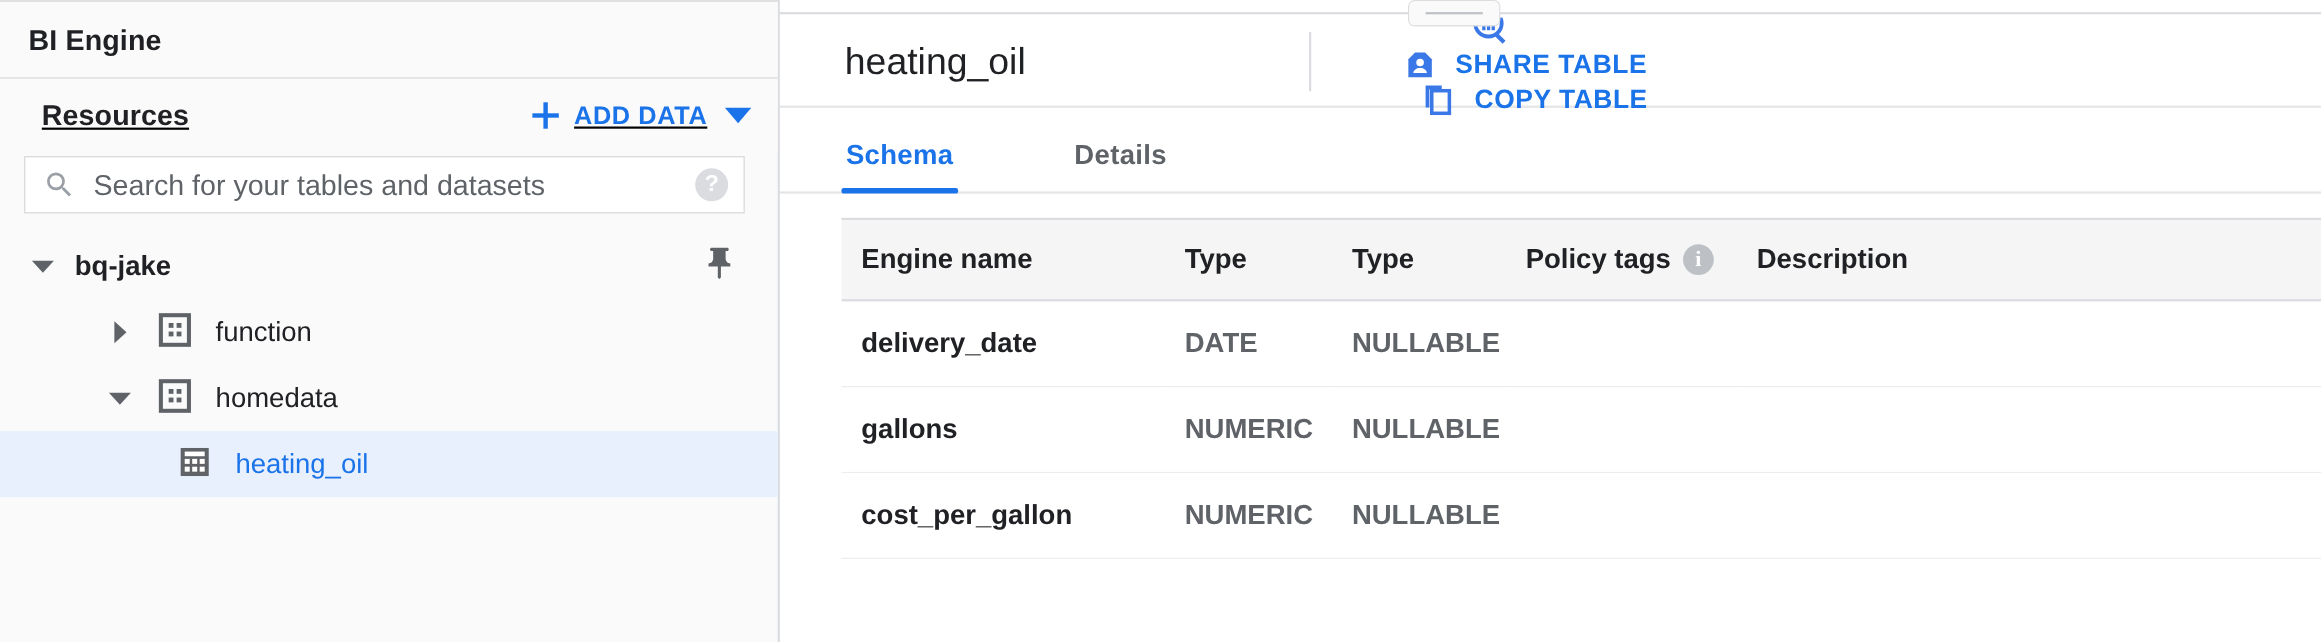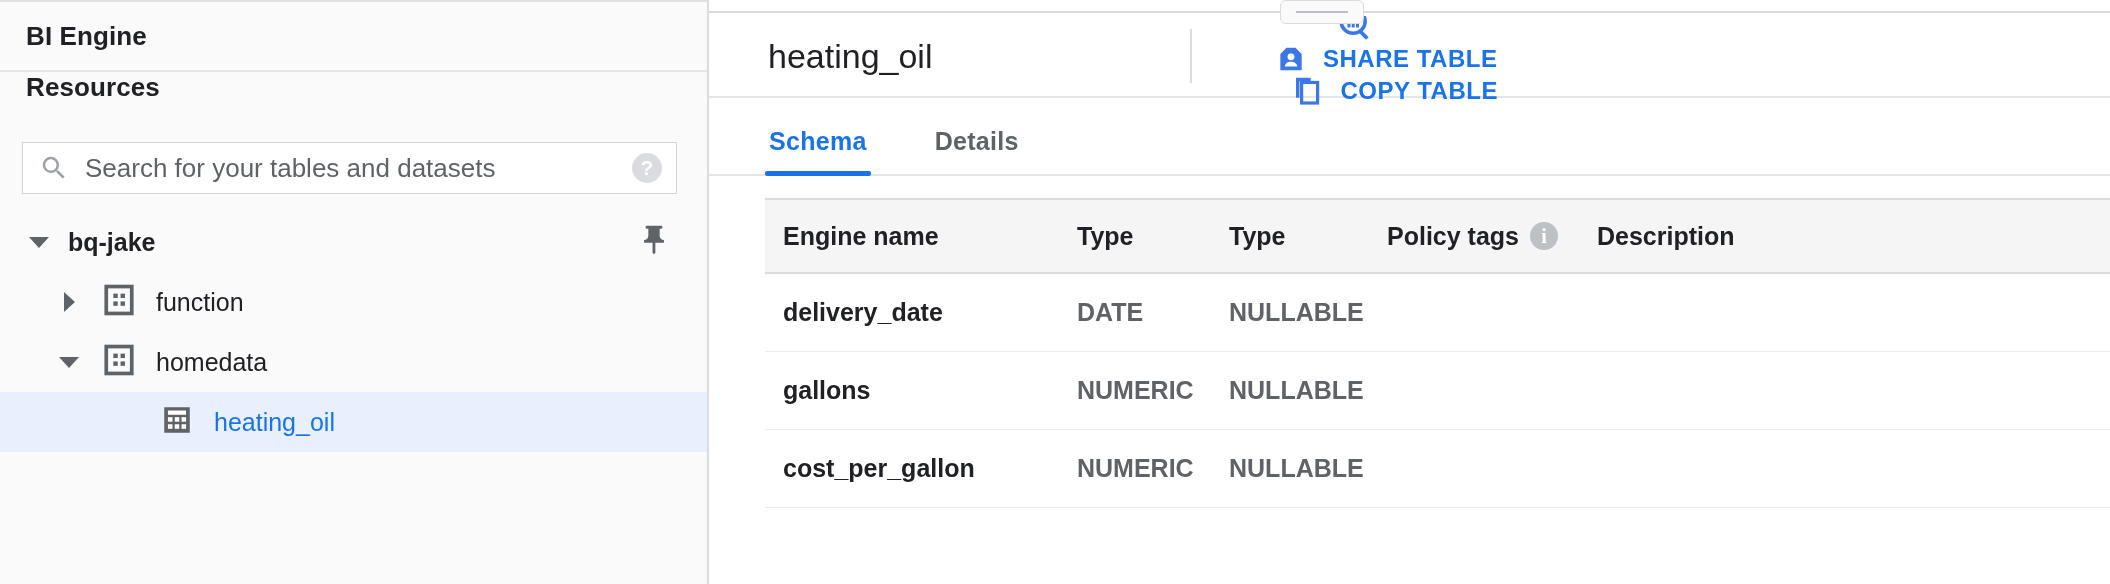--- a/index.html
+++ b/index.html
@@ -43,23 +43,24 @@
   }
   .bi-engine-title {
     font-size: 26px;
     font-weight: 700;
     color: #202124;
     letter-spacing: .1px;
   }
   .resources-row {
     height: 66px;
     display: flex;
-    align-items: flex-start;
-    padding: 0 24px 0 26px;
+    align-items: center;
+    padding: 0 24px 0 38px;
     background: #fafafa;
+    text-decoration: underline;
   }
   .resources-label {
     font-size: 26px;
     font-weight: 700;
     color: #202124;
     letter-spacing: .1px;
   }
   .add-data-group {
     margin-left: auto;
     display: flex;
@@ -131,21 +132,21 @@
   
   .tree { margin-top: 18px; }
   .tree-row {
     height: 60px;
     display: flex;
     align-items: center;
     cursor: pointer;
     position: relative;
   }
   .tree-row.level0 { padding-left: 26px; }
-  .tree-row.level1 { padding-left: 56px; }
+  .tree-row.level1 { padding-left: 96px; }
   .tree-row.level2 { padding-left: 160px; }
   .tree-row.selected { background: #e8f0fe; }
   .twisty {
     width: 26px; height: 26px;
     display: flex; align-items: center; justify-content: center;
     flex: 0 0 26px;
     cursor: pointer;
   }
   .tri-down {
     width: 0; height: 0;
@@ -255,20 +256,21 @@
   .share-btn { margin-left: 82px; }
   .copy-btn { margin-left: 100px; }
 
   
   .tabs-wrap {
     padding-left: 56px;
     border-bottom: 2px solid #e4e5e7;
     display: flex;
     align-items: flex-end;
     height: 78px;
+    gap: 42px;
   }
   .tab {
     font-size: 25px;
     color: #5f6368;
     font-weight: 600;
     letter-spacing: .3px;
     padding: 0 4px 18px 4px;
     cursor: pointer;
     position: relative;
     background: none; border: none;
@@ -336,20 +338,27 @@
 
   <div class="sidebar">
     <div class="sidebar-topline"></div>
 
     <div class="bi-engine-row">
       <span class="bi-engine-title">BI Engine</span>
     </div>
 
     <div class="resources-row">
       <span class="resources-label">Resources</span>
+      <div class="add-data-group">
+        <button class="add-data-btn">
+          <span class="plus-icon"></span>
+          <span>ADD DATA</span>
+        </button>
+        <div class="caret-down"></div>
+      </div>
     </div>
 
     <div class="search-wrap">
       <svg width="30" height="30" viewBox="0 0 24 24">
         <path fill="#9aa0a6" d="M15.5 14h-.79l-.28-.27A6.47 6.47 0 0 0 16 9.5 6.5 6.5 0 1 0 9.5 16c1.61 0 3.09-.59 4.23-1.57l.27.28v.79l5 4.99L20.49 19l-4.99-5zm-6 0C7.01 14 5 11.99 5 9.5S7.01 5 9.5 5 14 7.01 14 9.5 11.99 14 9.5 14z"></path>
       </svg>
       <input class="search-input" type="text" value="" placeholder="Search for your tables and datasets" style="">
       <div class="help-circle">?</div>
     </div>
 

